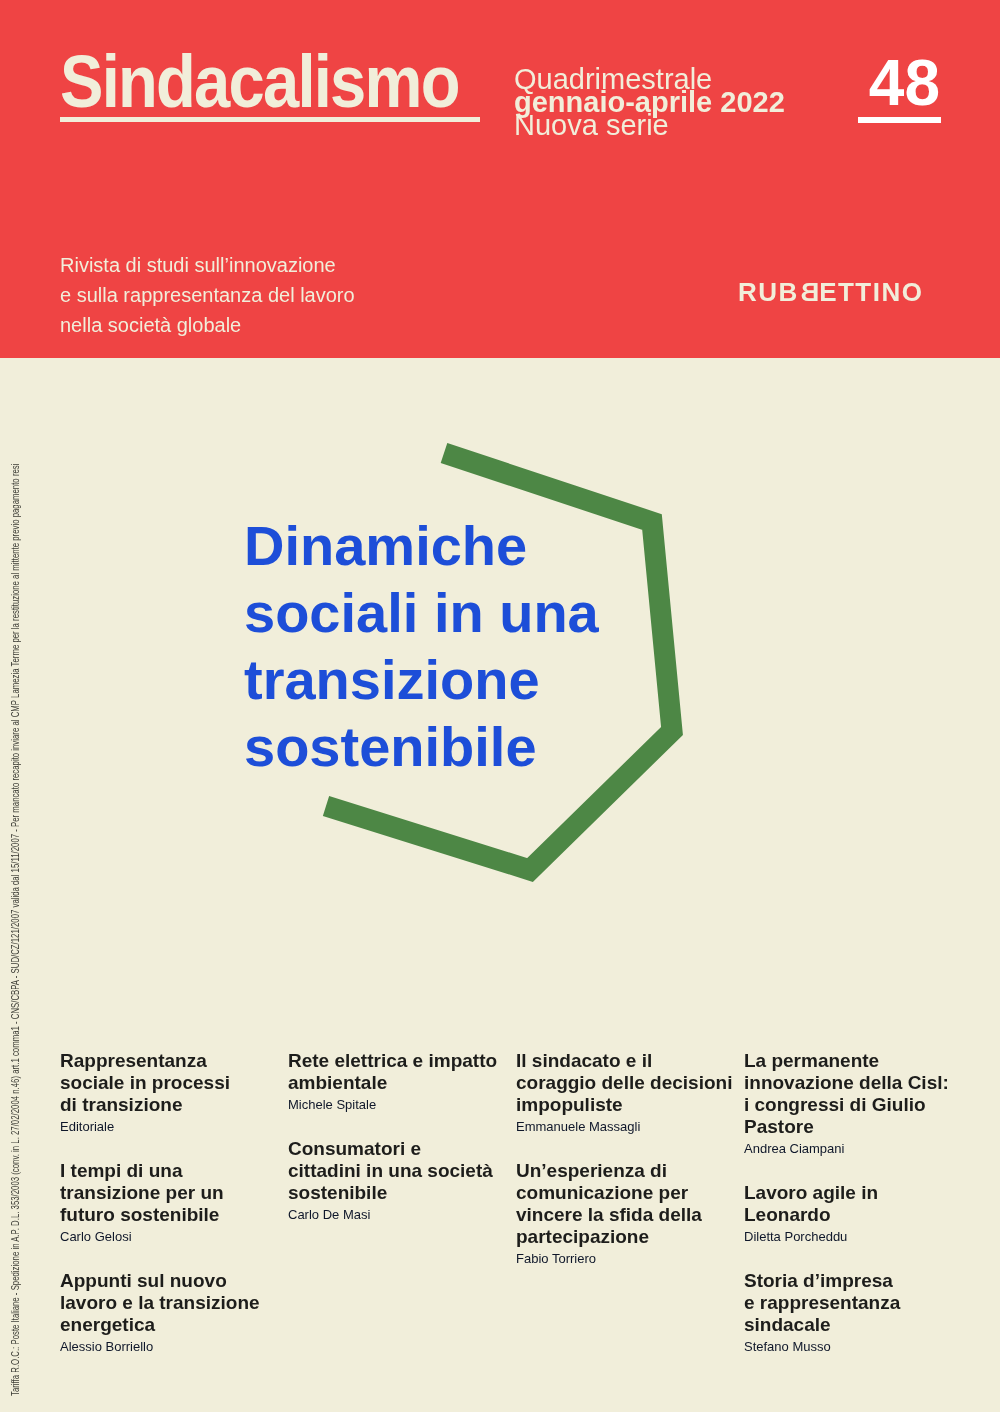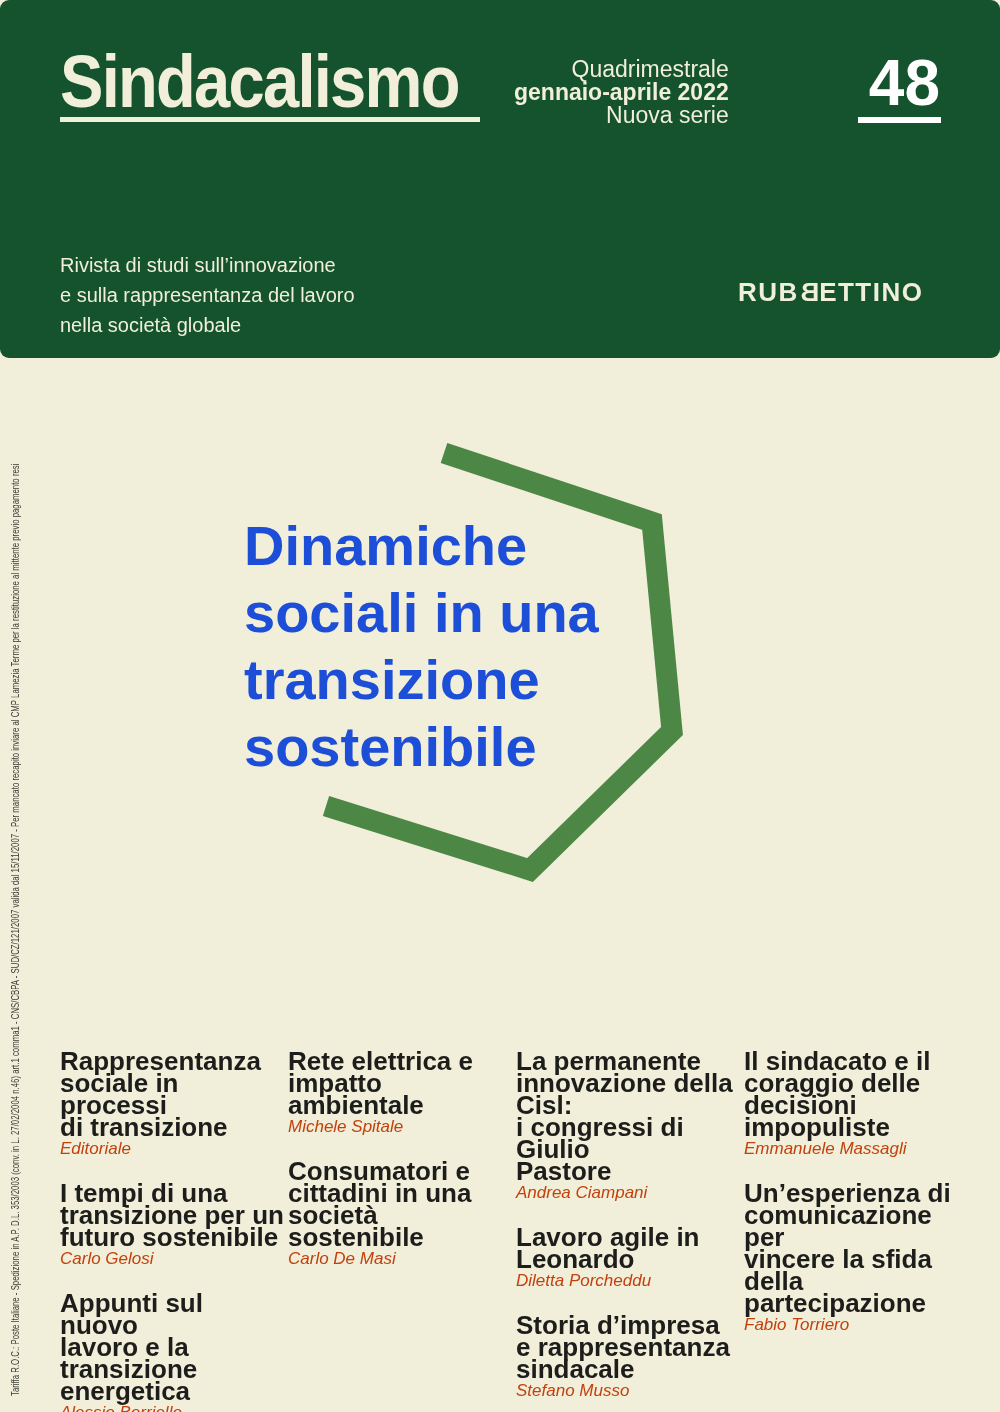--- a/index.html
+++ b/index.html
@@ -9,37 +9,36 @@
     margin:0 auto;
     background:#f1eeda;
     overflow:hidden;
     font-family:"Liberation Sans", sans-serif;
     -webkit-font-smoothing:antialiased;
   }
 
   
   .banner {
     position:absolute; top:0; left:0; width:1000px; height:358px;
-    background:#14532d;
-    border-radius:9px;
+    background:#ef4444;
   }
   .masthead-title {
     position:absolute; left:60px; top:45px;
     font-size:74px; line-height:74px; font-weight:bold;
     letter-spacing:-2px; color:#f1eeda;
     transform:scaleX(0.88); transform-origin:0 0;
     white-space:nowrap;
   }
   .masthead-underline {
     position:absolute; left:60px; top:117px; width:420px; height:5px;
     background:#f1eeda;
   }
   .issue-info {
-    position:absolute; left:514px; top:58px;
-    font-size:23px; line-height:23px; color:#f1eeda;text-align:right;
+    position:absolute; left:514px; top:68px;
+    font-size:29px; line-height:23px; color:#f1eeda;
   }
   .issue-info .bold { font-weight:bold; }
   .issue-number {
     position:absolute; right:60px; top:51px;
     font-size:64px; line-height:64px; font-weight:bold;
     color:#ffffff;
     text-align:center;
   }
   .issue-number-underline {
     position:absolute; right:59px; top:117px; width:83px; height:6px;
@@ -78,27 +77,26 @@
     white-space:pre-line;
   }
 
   
   .toc {
     position:absolute; left:60px; top:1050px;
     display:grid; grid-template-columns:repeat(4, 228px);
   }
   .toc-entry { margin-bottom:22px; }
   .entry-title {
-    font-size:26px; line-height:22px; font-weight:bold;
+    font-size:19px; line-height:22px; font-weight:bold;
     color:#1d1d1b; white-space:pre-line;
   }
   .entry-author {
-    font-size:17px; line-height:22px; font-weight:normal;
-    color:#c2410c;
-    font-style:italic;
+    font-size:13px; line-height:22px; font-weight:normal;
+    color:#0f172a;
   }
 </style>
 </head>
 <body>
 
 <div class="page">
 
   <div class="banner">
     <div class="masthead-title">Sindacalismo</div>
     <div class="masthead-underline"></div>
@@ -157,20 +155,36 @@
       <div class="toc-entry">
         <div class="entry-title">Rete elettrica e impatto
 ambientale</div>
         <div class="entry-author">Michele Spitale</div>
       </div>
       <div class="toc-entry">
         <div class="entry-title">Consumatori e
 cittadini in una società
 sostenibile</div>
         <div class="entry-author">Carlo De Masi</div>
+      </div>
+    </div>
+
+    <div class="toc-col">
+      <div class="toc-entry">
+        <div class="entry-title">Il sindacato e il
+coraggio delle decisioni
+impopuliste</div>
+        <div class="entry-author">Emmanuele Massagli</div>
+      </div>
+      <div class="toc-entry">
+        <div class="entry-title">Un’esperienza di
+comunicazione per
+vincere la sfida della
+partecipazione</div>
+        <div class="entry-author">Fabio Torriero</div>
       </div>
     </div>
 
     <div class="toc-col">
       <div class="toc-entry">
         <div class="entry-title">La permanente
 innovazione della Cisl:
 i congressi di Giulio
 Pastore</div>
         <div class="entry-author">Andrea Ciampani</div>
@@ -181,30 +195,14 @@
         <div class="entry-author">Diletta Porcheddu</div>
       </div>
       <div class="toc-entry">
         <div class="entry-title">Storia d’impresa
 e rappresentanza
 sindacale</div>
         <div class="entry-author">Stefano Musso</div>
       </div>
     </div>
 
-    <div class="toc-col">
-      <div class="toc-entry">
-        <div class="entry-title">Il sindacato e il
-coraggio delle decisioni
-impopuliste</div>
-        <div class="entry-author">Emmanuele Massagli</div>
-      </div>
-      <div class="toc-entry">
-        <div class="entry-title">Un’esperienza di
-comunicazione per
-vincere la sfida della
-partecipazione</div>
-        <div class="entry-author">Fabio Torriero</div>
-      </div>
-    </div>
-
   </div>
 </div>
 
 </body></html>

